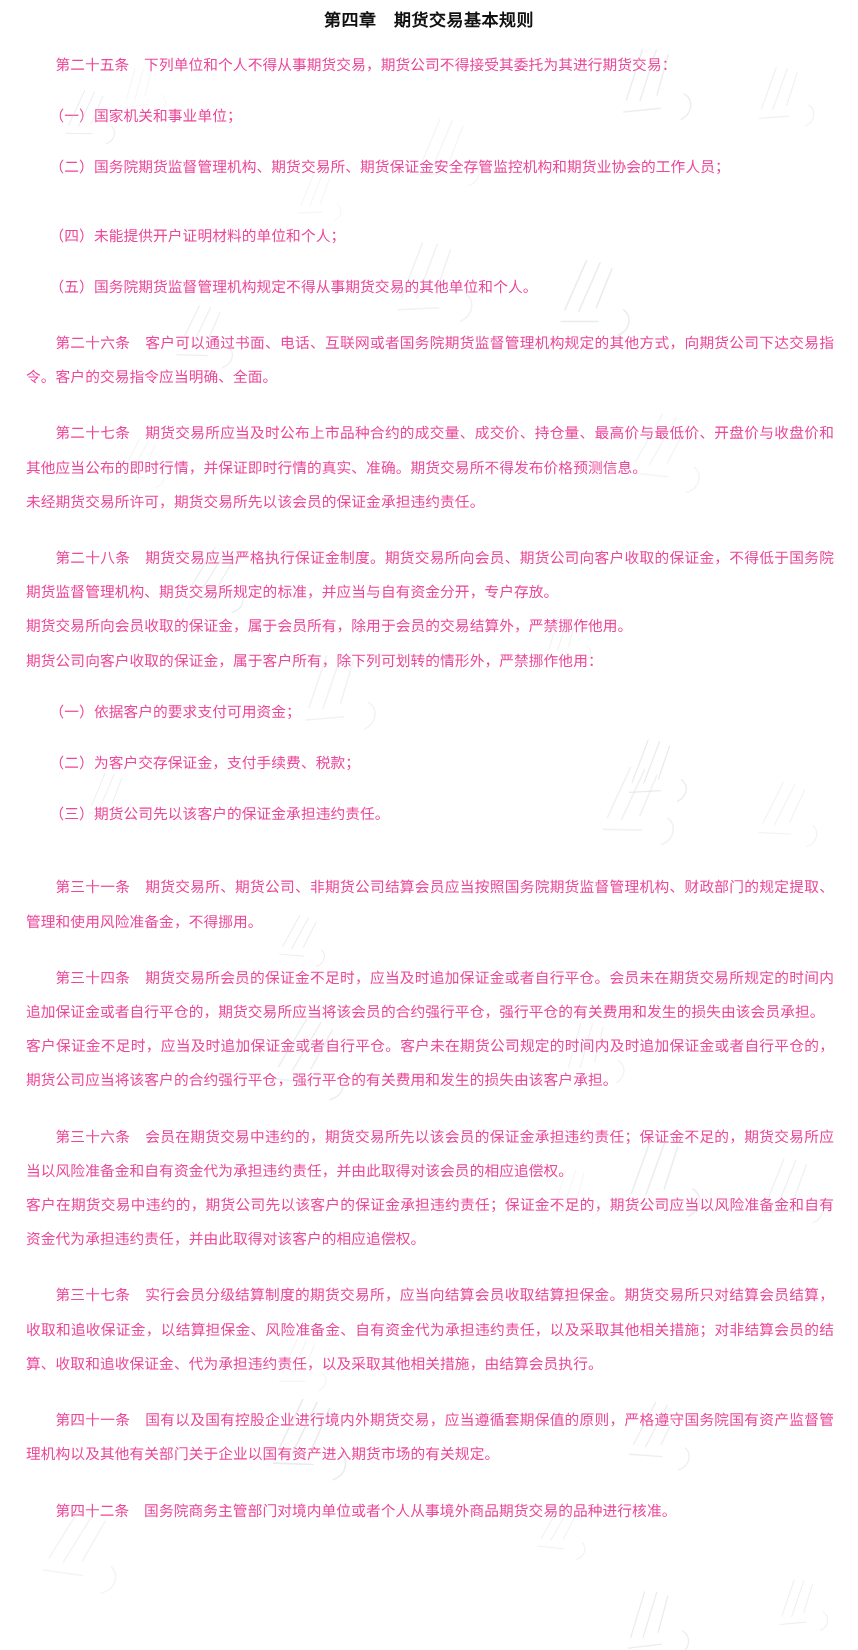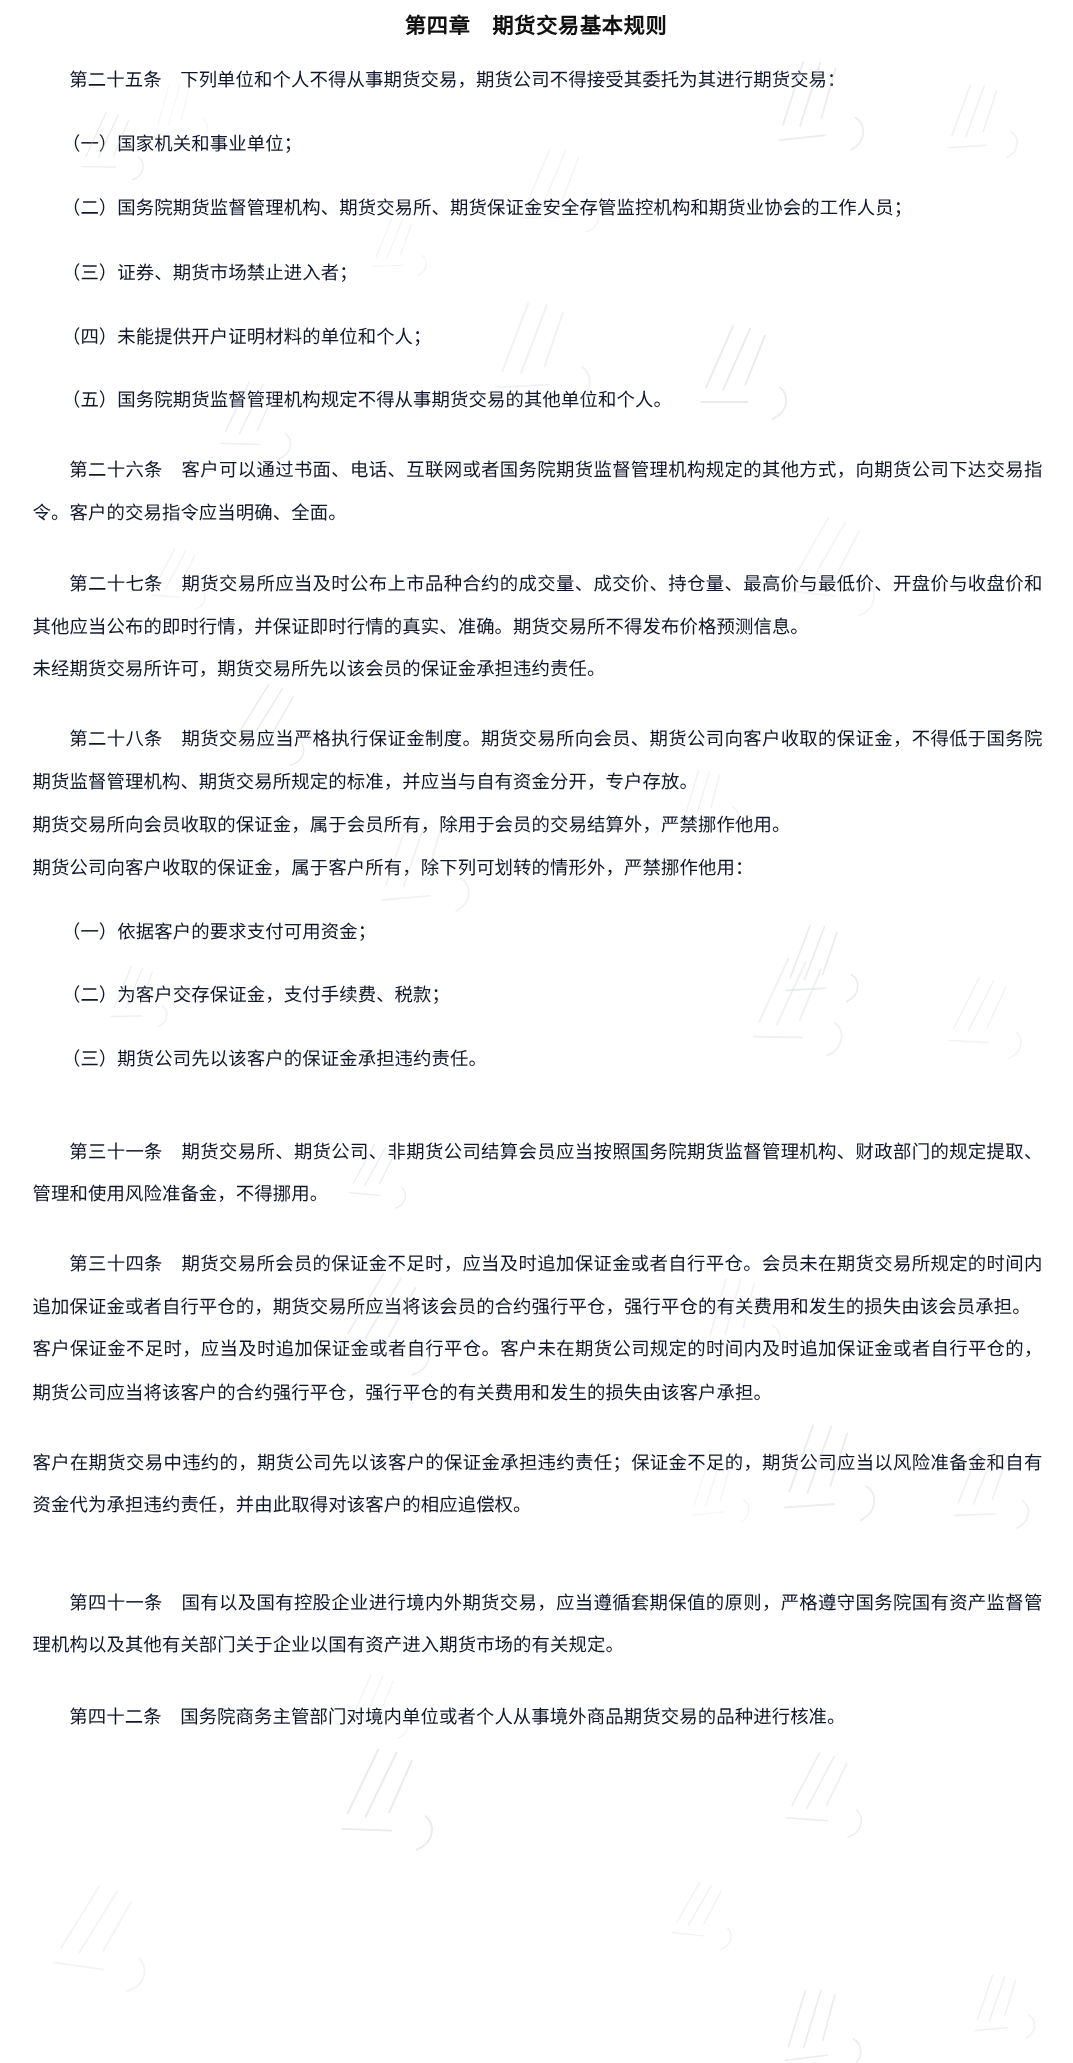--- a/index.html
+++ b/index.html
@@ -62,21 +62,21 @@
     padding-right: 24px;
     padding-top: 14px;
   }
 
   p.para {
     margin: 0;
     font-size: 14.7px;
     line-height: 34.2px;
     text-align: justify;
     text-justify: inter-ideograph;
-    color: #0f172a;
+    color: #ec4899;
     letter-spacing: 0.1px;
     word-break: break-all;
   }
 
   
   p.indent {
     text-indent: 2em;
   }
   
   p.flush {
@@ -442,21 +442,20 @@
   <h1 id="doc-title">第四章　期货交易基本规则</h1>
 
   <div class="body-block">
 
     <p class="para indent">第二十五条　下列单位和个人不得从事期货交易，期货公司不得接受其委托为其进行期货交易：</p>
     <div class="gap-item"></div>
     <p class="para item">（一）国家机关和事业单位；</p>
     <div class="gap-item"></div>
     <p class="para item">（二）国务院期货监督管理机构、期货交易所、期货保证金安全存管监控机构和期货业协会的工作人员；</p>
     <div class="gap-item"></div>
-    <p class="para item">（三）证券、期货市场禁止进入者；</p>
     <div class="gap-item"></div>
     <p class="para item">（四）未能提供开户证明材料的单位和个人；</p>
     <div class="gap-item"></div>
     <p class="para item">（五）国务院期货监督管理机构规定不得从事期货交易的其他单位和个人。</p>
 
     <div class="gap-md"></div>
 
     <p class="para indent">第二十六条　客户可以通过书面、电话、互联网或者国务院期货监督管理机构规定的其他方式，向期货公司下达交易指令。客户的交易指令应当明确、全面。</p>
 
     <div class="gap-md"></div>
@@ -483,24 +482,26 @@
 
     <p class="para indent">第三十一条　期货交易所、期货公司、非期货公司结算会员应当按照国务院期货监督管理机构、财政部门的规定提取、管理和使用风险准备金，不得挪用。</p>
 
     <div class="gap-md"></div>
 
     <p class="para indent">第三十四条　期货交易所会员的保证金不足时，应当及时追加保证金或者自行平仓。会员未在期货交易所规定的时间内追加保证金或者自行平仓的，期货交易所应当将该会员的合约强行平仓，强行平仓的有关费用和发生的损失由该会员承担。</p>
     <p class="para flush">客户保证金不足时，应当及时追加保证金或者自行平仓。客户未在期货公司规定的时间内及时追加保证金或者自行平仓的，期货公司应当将该客户的合约强行平仓，强行平仓的有关费用和发生的损失由该客户承担。</p>
 
     <div class="gap-md"></div>
 
+    <p class="para indent">第三十六条　会员在期货交易中违约的，期货交易所先以该会员的保证金承担违约责任；保证金不足的，期货交易所应当以风险准备金和自有资金代为承担违约责任，并由此取得对该会员的相应追偿权。</p>
     <p class="para flush">客户在期货交易中违约的，期货公司先以该客户的保证金承担违约责任；保证金不足的，期货公司应当以风险准备金和自有资金代为承担违约责任，并由此取得对该客户的相应追偿权。</p>
 
     <div class="gap-md"></div>
 
+    <p class="para indent">第三十七条　实行会员分级结算制度的期货交易所，应当向结算会员收取结算担保金。期货交易所只对结算会员结算，收取和追收保证金，以结算担保金、风险准备金、自有资金代为承担违约责任，以及采取其他相关措施；对非结算会员的结算、收取和追收保证金、代为承担违约责任，以及采取其他相关措施，由结算会员执行。</p>
 
     <div class="gap-md"></div>
 
     <p class="para indent">第四十一条　国有以及国有控股企业进行境内外期货交易，应当遵循套期保值的原则，严格遵守国务院国有资产监督管理机构以及其他有关部门关于企业以国有资产进入期货市场的有关规定。</p>
 
     <div class="gap-md"></div>
 
     <p class="para indent">第四十二条　国务院商务主管部门对境内单位或者个人从事境外商品期货交易的品种进行核准。</p>
 
   </div>

